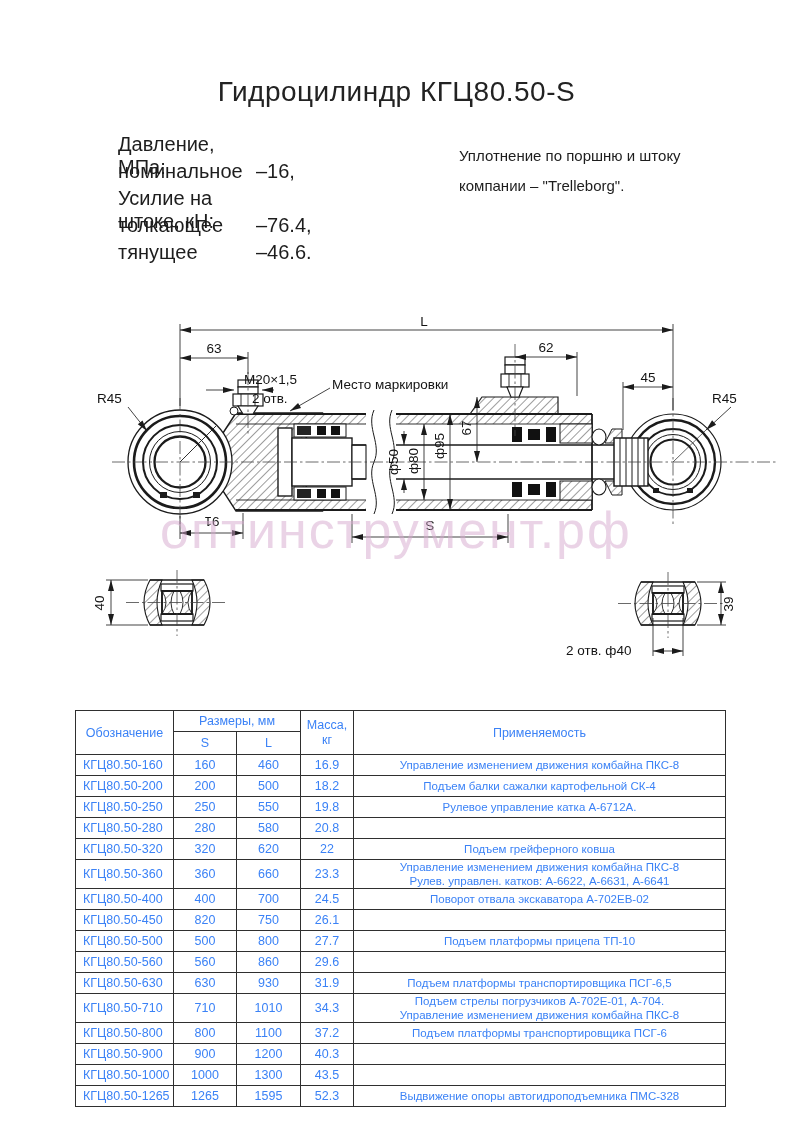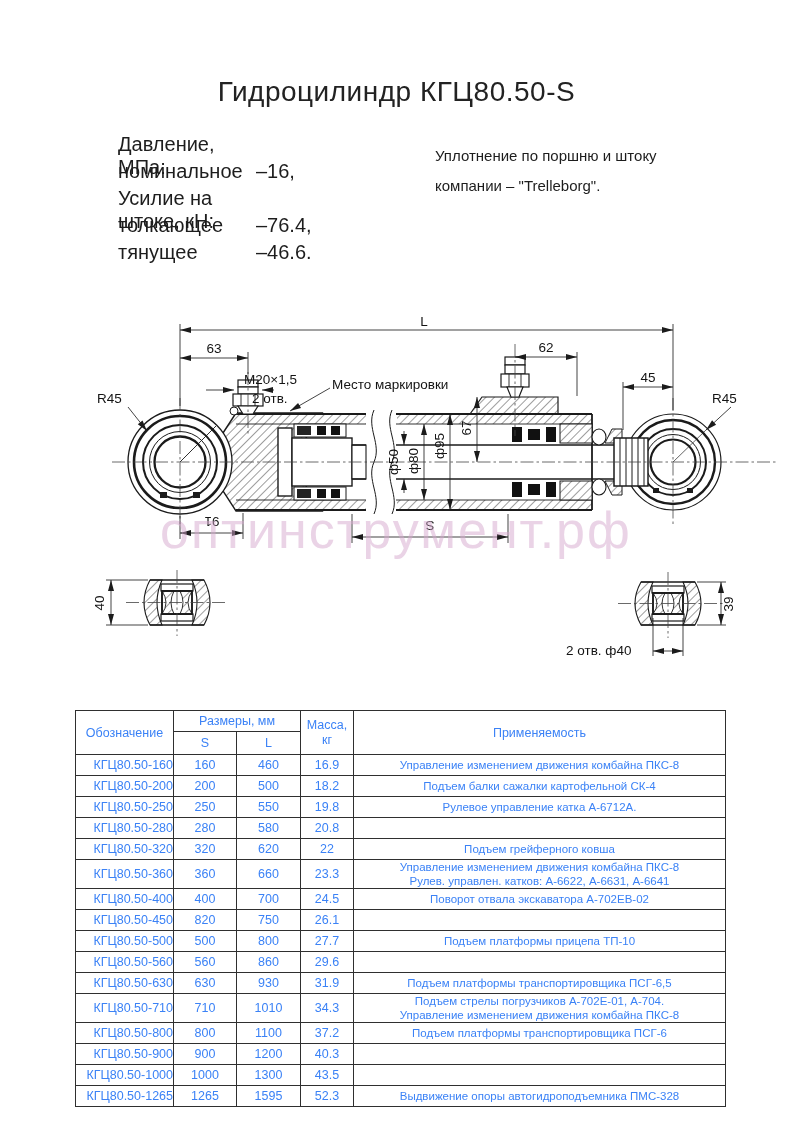--- a/index.html
+++ b/index.html
@@ -3,33 +3,33 @@
 <meta charset="utf-8">
 <style>
   html,body{margin:0;padding:0;background:#fff;}
   .page{position:relative;width:793px;height:1123px;background:#fff;overflow:hidden;
         font-family:"Liberation Sans",sans-serif;color:#1d1d1d;text-decoration:underline;}
   .title{position:absolute;top:76px;left:0;width:100%;text-align:center;
          font-size:28px;letter-spacing:.5px;color:#222;font-weight:400;}
   .specs{position:absolute;left:118px;top:133px;font-size:20px;}
   .specs .row{display:flex;height:27px;align-items:flex-start;}
   .specs .lab{width:138px;}
-  .seal{position:absolute;left:435px;top:141px;font-size:15px;line-height:30px;}
+  .seal{position:absolute;left:459px;top:141px;font-size:15px;line-height:30px;}
   .watermark{position:absolute;left:160px;top:500px;font-size:52px;letter-spacing:2px;
              color:rgba(213,168,206,.5);white-space:nowrap;z-index:4;pointer-events:none;}
   svg.draw{position:absolute;left:0;top:300px;}
   svg.draw text{font-family:"Liberation Sans",sans-serif;}
   .spec-table{position:absolute;left:75px;top:710px;width:650px;border-collapse:collapse;
               table-layout:fixed;font-size:12.5px;color:#3b82f6;border:1.5px solid #2f2f2f;}
   .spec-table th,.spec-table td{border:1px solid #2f2f2f;padding:0;vertical-align:middle;
               font-weight:400;}
   .spec-table thead tr:first-child th{height:20px;}
   .spec-table thead tr:last-child th{height:22px;}
   .spec-table td{height:20px;text-align:center;}
-  .spec-table td.c-des{text-align:right;padding-left:7px;white-space:nowrap;}
+  .spec-table td.c-des{text-align:left;padding-left:7px;white-space:nowrap;}
   .spec-table td.c-app{font-size:11.5px;line-height:14px;}
   .spec-table th div{line-height:15px;}
 </style>
 </head>
 <body>
 
 <div class="page">
 
   <div class="title">Гидроцилиндр КГЦ80.50-S</div>
 

